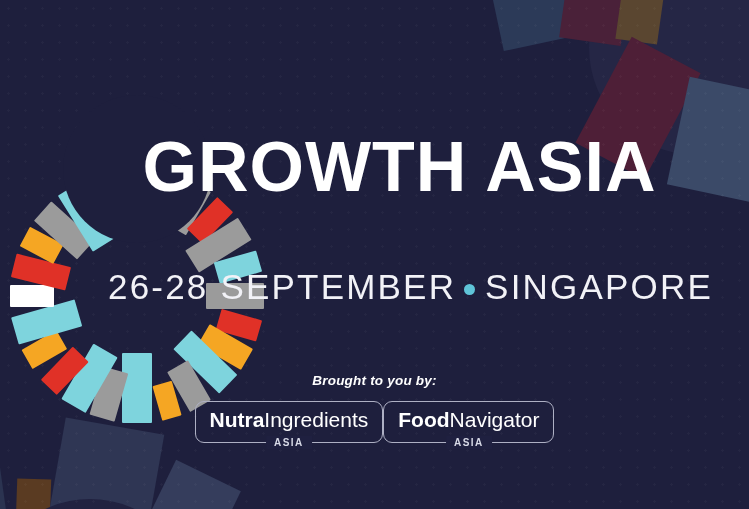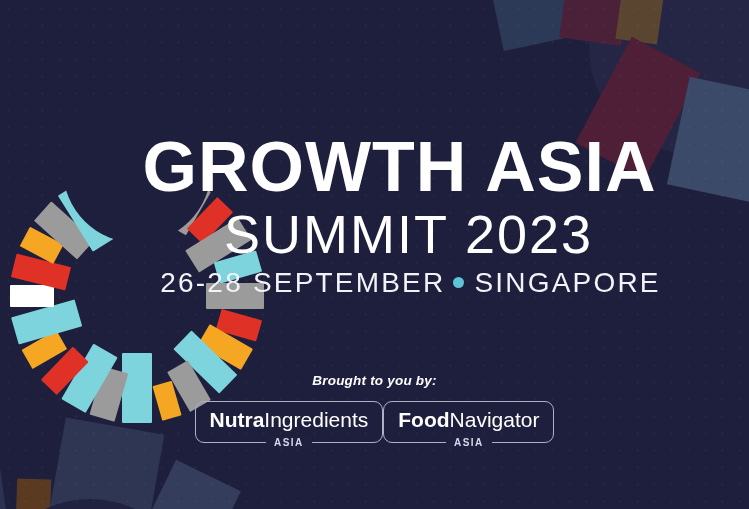--- a/index.html
+++ b/index.html
@@ -136,21 +136,21 @@
     letter-spacing: 2px;
     white-space: nowrap;
   }
   .title-date {
     position: absolute;
     left: 0;
     right: 0;
     top: 269px;
     text-align: center;
     padding-left: 72px;
-    font-size: 28px;
+    font-size: 35px;
     line-height: 1;
     font-weight: normal;
     color: #f2f2f7;
     letter-spacing: 2.2px;
     white-space: nowrap;
   }
   .dot-sep {
     display: inline-block;
     width: 11px;
     height: 11px;
@@ -282,21 +282,20 @@
         <div class="seg" style="background: rgb(245, 166, 35); height: 38px; width: 22px; margin-left: -11px; transform-origin: 11px 127px; transform: rotate(298deg);"></div>
         <div class="seg" style="background: rgb(155, 155, 155); height: 58px; width: 26px; margin-left: -13px; transform-origin: 13px 127px; transform: rotate(312deg);"></div>
         <div class="seg" style="background: rgb(126, 212, 221); height: 66px; width: 28px; margin-left: -14px; transform-origin: 14px 127px; transform: rotate(328deg);"></div>
         <div class="seg" style="background: rgb(224, 49, 39); height: 48px; width: 22px; margin-left: -11px; transform-origin: 11px 127px; transform: rotate(344deg);"></div>
       </div>
     <div class="core"></div>
   </div>
 
   <div class="headline">
     <div class="title-main">GROWTH ASIA</div>
-    <div class="title-sub">SUMMIT 2023</div>
     <div class="title-date">
       <span>26-28  SEPTEMBER</span><span class="dot-sep"></span><span>SINGAPORE</span>
     </div>
   </div>
 
   <div class="byline">Brought to you by:</div>
 
   <div class="logo-row">
     <div class="brand">
       <div class="brand-name">

